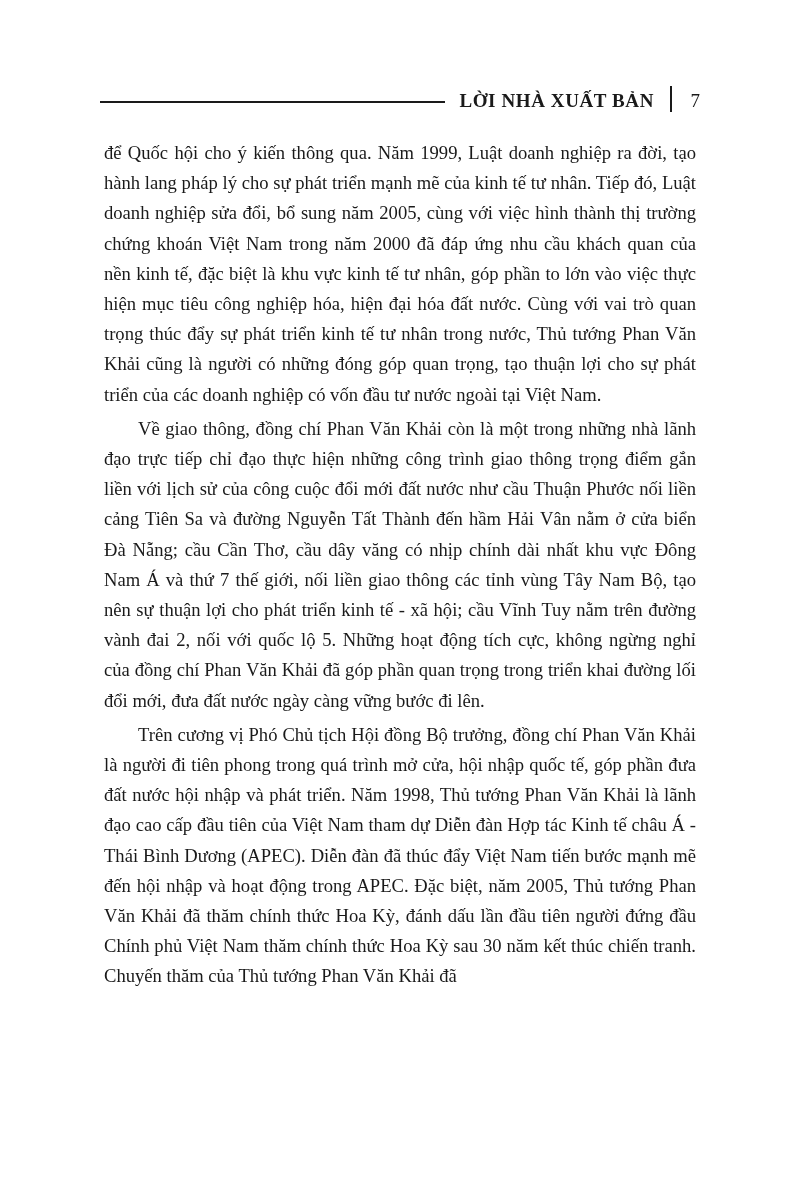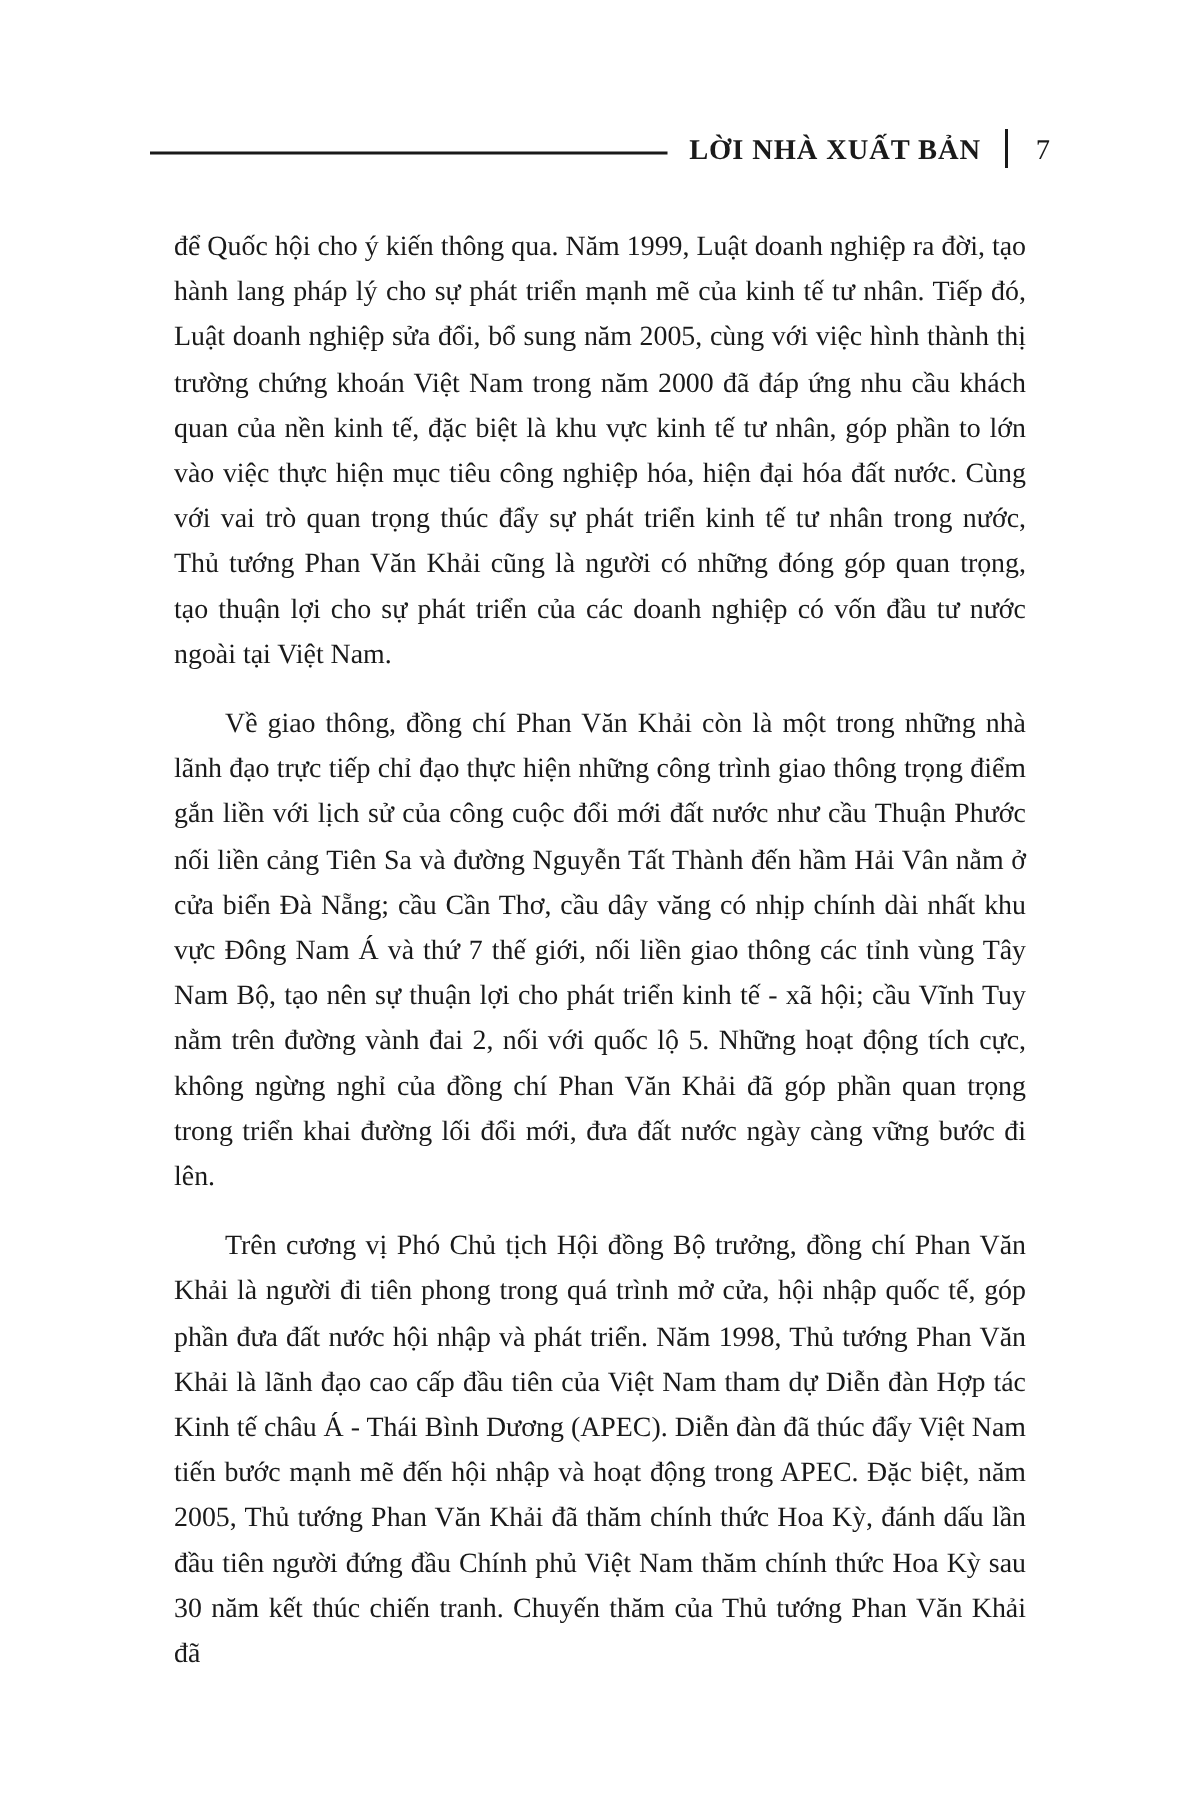--- a/index.html
+++ b/index.html
@@ -61,21 +61,21 @@
   }
 
   
   .content {
     position: absolute;
     top: 134px;
     left: 100px;
     width: 600px;
   }
   p.para {
-    margin: 16px;
+    margin: 4px;
     font-size: 18.6px;
     line-height: 30.2px;
     text-align: justify;
     text-justify: inter-word;
     hyphens: none;
   }
   p.para.indent {
     text-indent: 34px;
   }
   .italic {

